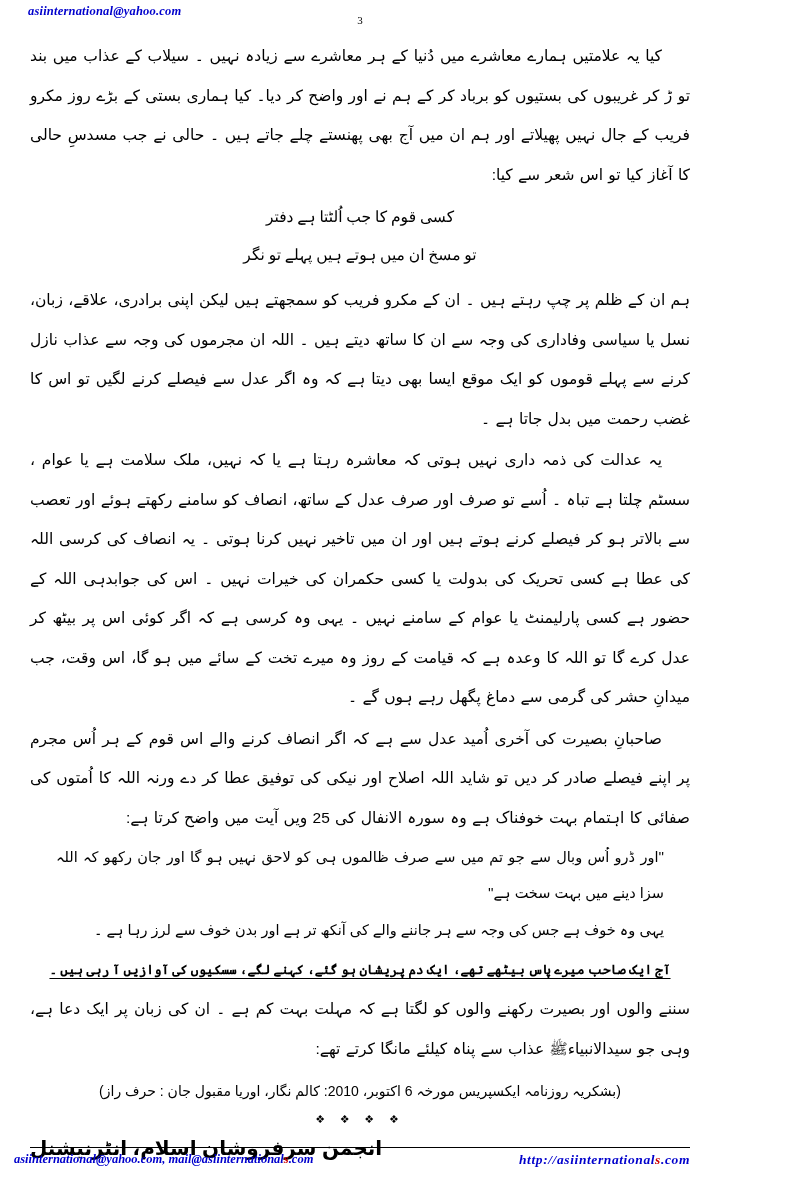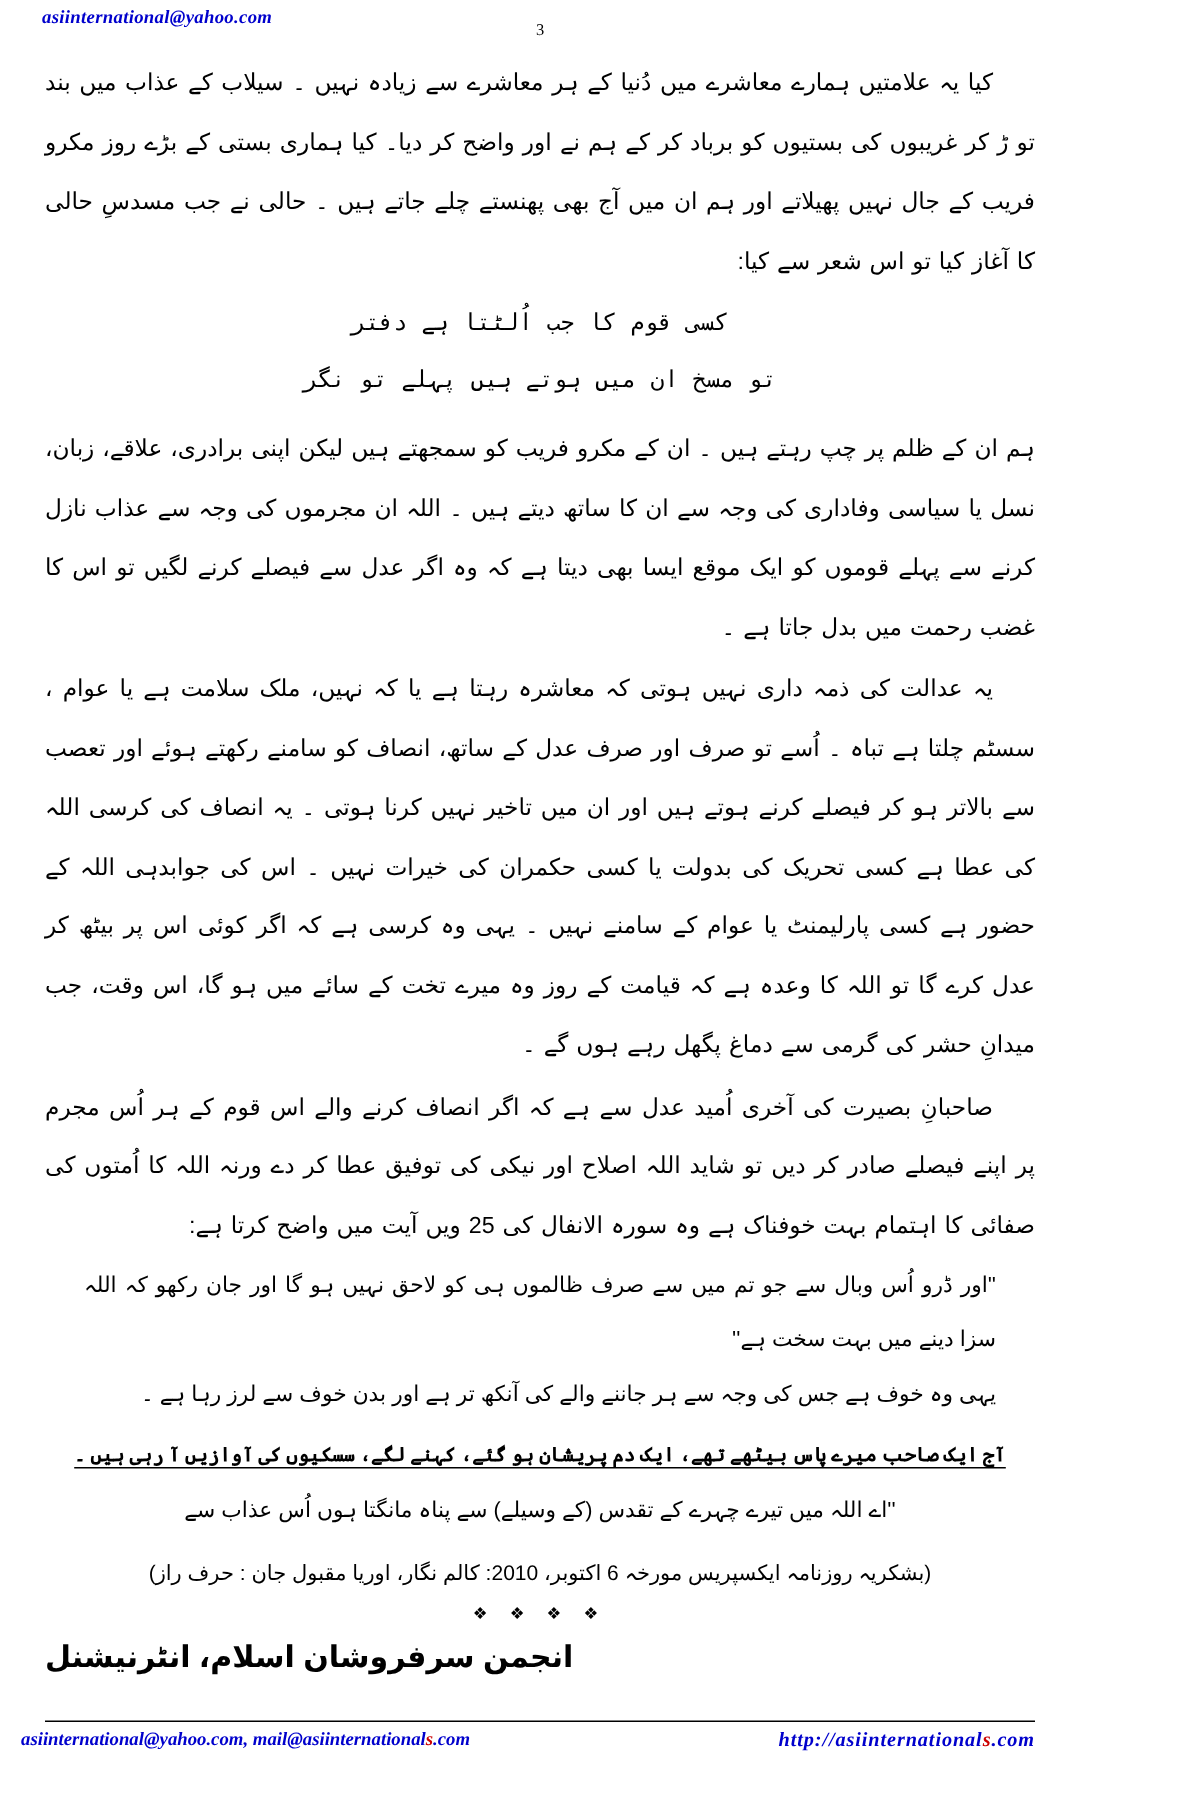--- a/index.html
+++ b/index.html
@@ -71,21 +71,21 @@
     line-height: 2.55;
     margin: 0 0 2px 0;
     text-indent: 28px;
     word-spacing: 1px;
   }
   .para.no-indent { text-indent: 0; }
 
   .couplet {
     direction: rtl;
     text-align: center;
-    font-family: Liberation Mono, monospace;
+    font-family: Liberation Serif, serif;
     font-size: 15.5px;
     line-height: 2.45;
     margin: 4px 0 6px 0;
   }
   .couplet div { white-space: nowrap; }
 
   .quote-block {
     direction: rtl;
     text-align: justify;
     text-align-last: right;
@@ -215,23 +215,26 @@
 
     <p class="para">صاحبانِ بصیرت کی آخری اُمید عدل سے ہے کہ اگر انصاف کرنے والے اس قوم کے ہر اُس مجرم پر اپنے فیصلے صادر کر دیں تو شاید اللہ اصلاح اور نیکی کی توفیق عطا کر دے ورنہ اللہ کا اُمتوں کی صفائی کا اہتمام بہت خوفناک ہے وہ سورہ الانفال کی 25 ویں آیت میں واضح کرتا ہے:</p>
 
     <div class="quote-block">
       <div>''اور ڈرو اُس وبال سے جو تم میں سے صرف ظالموں ہی کو لاحق نہیں ہو گا اور جان رکھو کہ اللہ سزا دینے میں بہت سخت ہے''</div>
       <div>یہی وہ خوف ہے جس کی وجہ سے ہر جاننے والے کی آنکھ تر ہے اور بدن خوف سے لرز رہا ہے ۔</div>
     </div>
 
     <p class="highlight-line">آج ایک صاحب میرے پاس بیٹھے تھے، ایک دم پریشان ہو گئے، کہنے لگے،   سسکیوں کی آوازیں آ رہی ہیں ۔</p>
 
+    <p class="para no-indent">
+      <span>سننے والوں اور بصیرت رکھنے والوں کو لگتا ہے کہ مہلت بہت کم ہے ۔ ان کی زبان پر ایک دعا ہے،   وہی جو سیدالانبیاء</span><span class="honorific">ﷺ</span>
+      <span>عذاب سے پناہ کیلئے مانگا کرتے تھے:</span>
+    </p>
 
     <div class="dua-block">
-      <div>''اے اللہ میں تیرے چہرے کے تقدس (کے وسیلے) سے پناہ مانگتا ہوں اُس عذاب سے</div>
     </div>
 
     <p class="source-line">(بشکریہ روزنامہ ایکسپریس مورخہ 6 اکتوبر، 2010:   کالم نگار، اوریا مقبول جان : حرف راز)</p>
 
     <div class="ornaments">❖ ❖ ❖ ❖</div>
 
     <div class="org-name">انجمن سرفروشان اسلام، انٹرنیشنل</div>
 
   </div>
 

